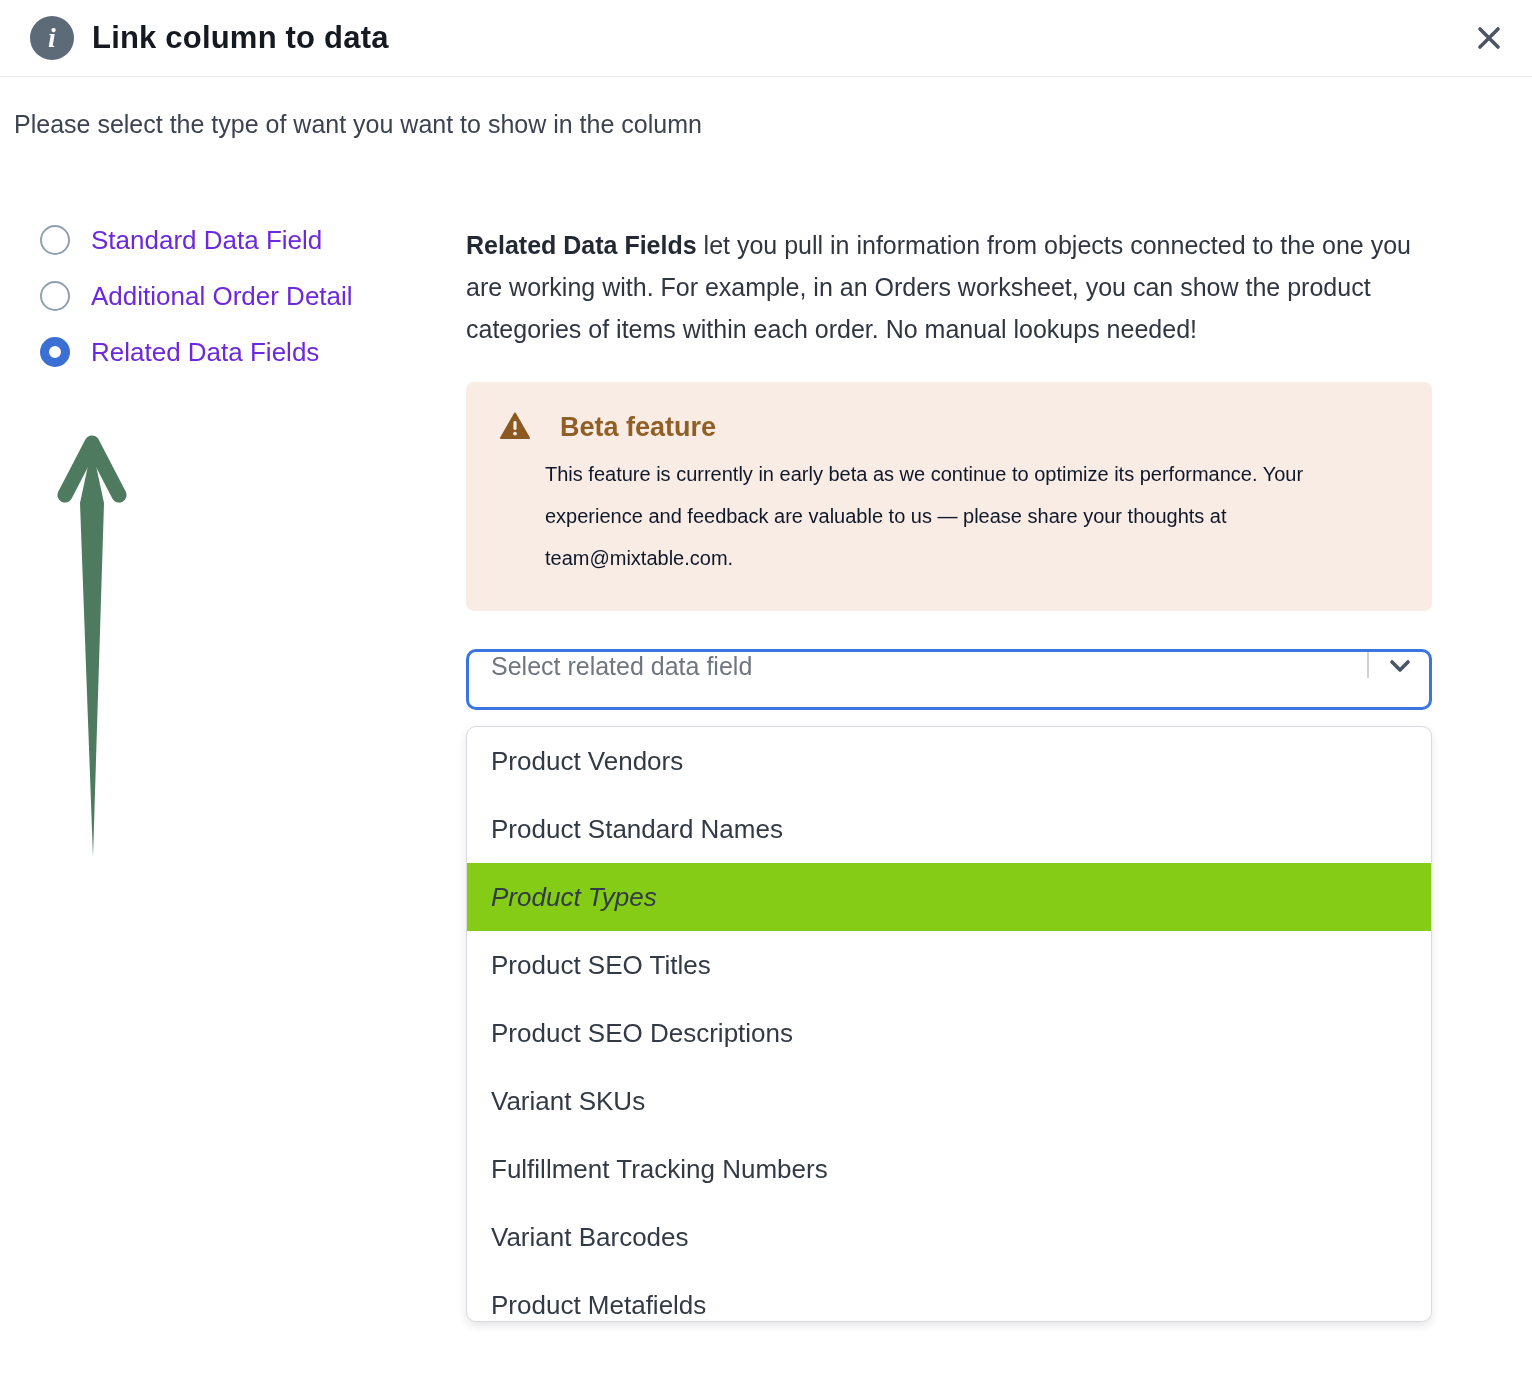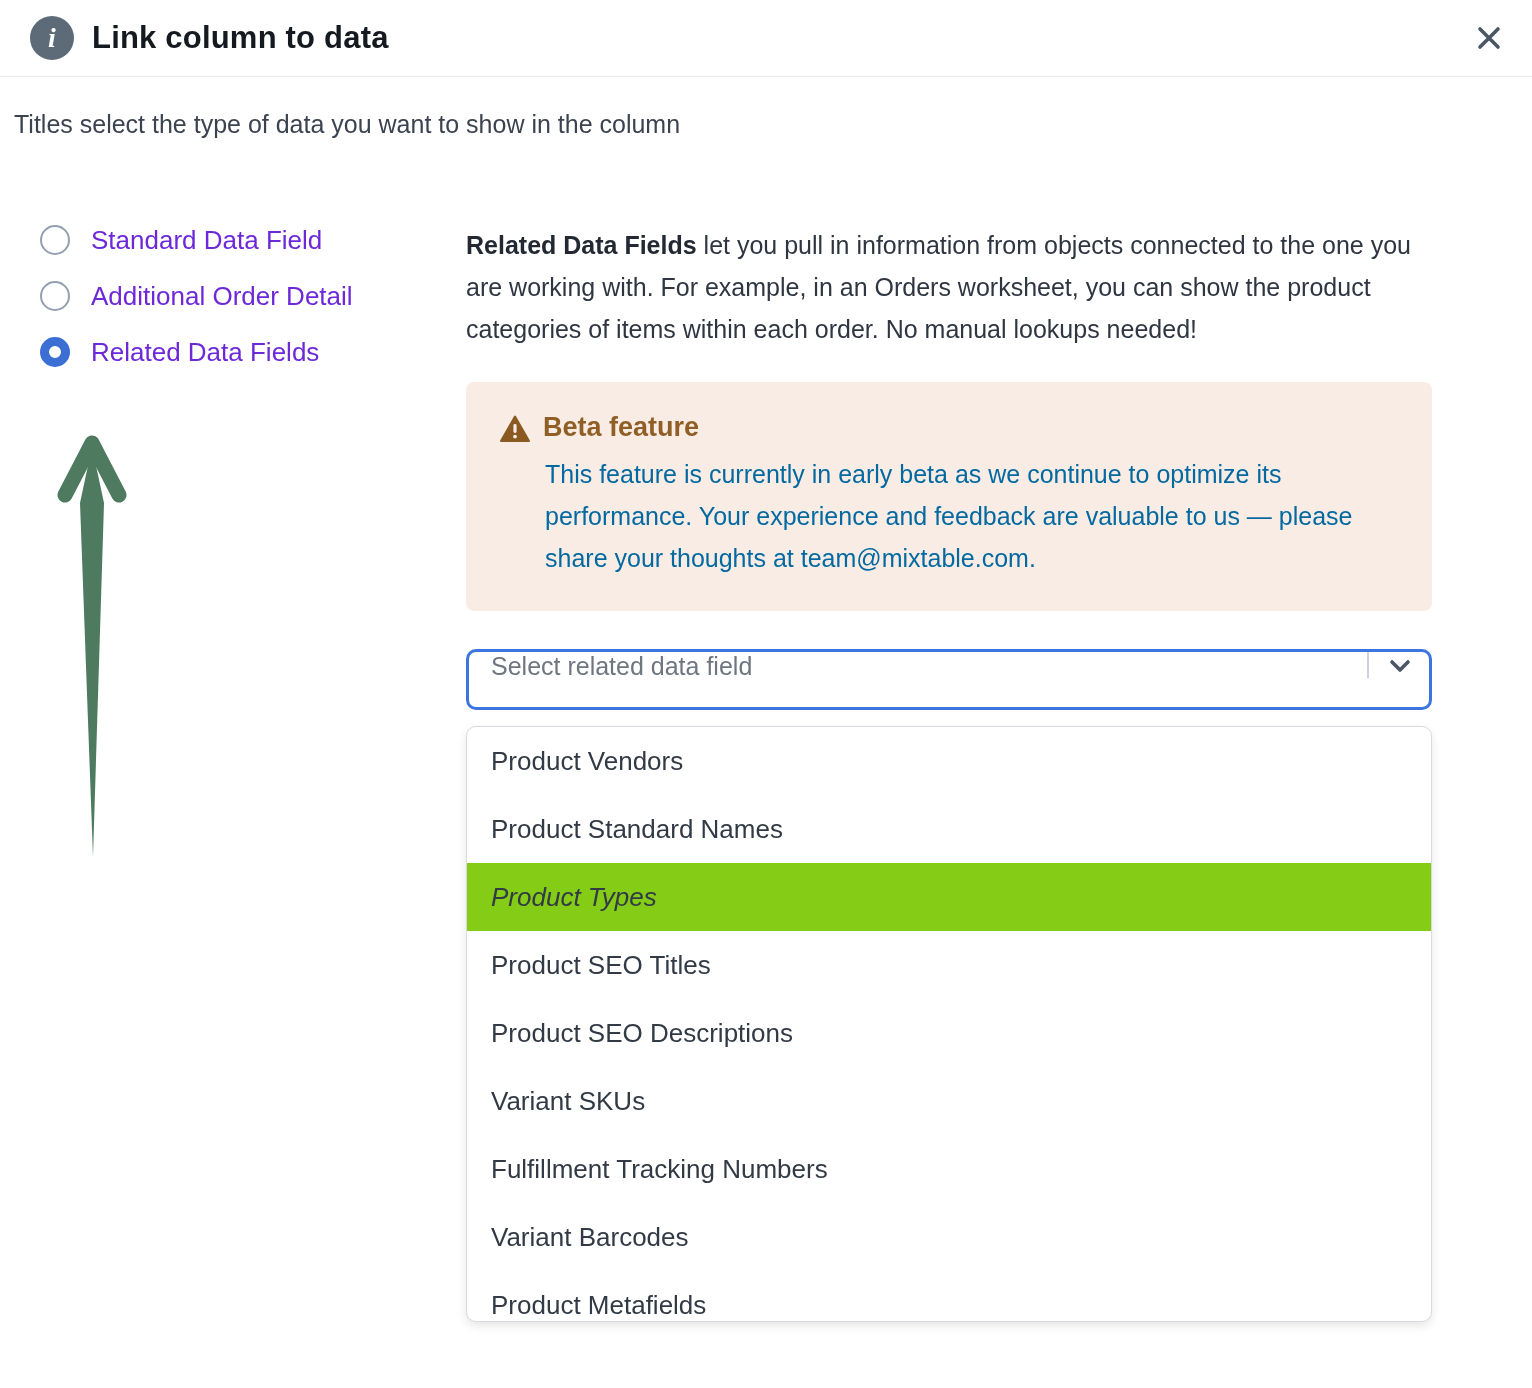--- a/index.html
+++ b/index.html
@@ -28,23 +28,23 @@
 
   
   .arrow-wrap { position:absolute; left:52px; top:433px; width:80px; height:428px; pointer-events:none; }
 
   
   .right-col { position:absolute; left:466px; top:224px; width:966px; }
   .description { font-size:25px; line-height:42px; color:#2f3642; }
   .description b { font-weight:700; color:#232933; }
 
   .beta-box { margin-top:32px; background:#f9ece4; border-radius:8px; padding:30px 34px 32px 34px; }
-  .beta-head { display:flex; align-items:flex-end; gap:13px; }
+  .beta-head { display:flex; align-items:flex-start; gap:30px; }
   .beta-title { font-size:27px; font-weight:700; color:#8f5f25; }
-  .beta-body { margin-left:45px; margin-top:10px; font-size:25px; line-height:42px; color:#0369a1; }
+  .beta-body { margin-left:45px; margin-top:10px; font-size:20px; line-height:42px; color:#0f172a; }
 
   .select-box { margin-top:38px; height:61px; border:3px solid #3b76e0; border-radius:10px;
     display:flex; align-items:flex-start; padding-left:22px; background:#fff; cursor:pointer; }
   .select-placeholder { font-size:25px; color:#6f7680; flex:1; }
   .select-divider { width:2px; height:26px; background:#cfd3d9; margin-right:17px; }
   .select-chevron { margin-right:15px; display:flex; align-items:center; }
 
   .dropdown-panel { margin-top:16px; border:1px solid #d7dade; border-radius:10px; background:#fff;
     height:596px; overflow:hidden; box-shadow:0 4px 10px rgba(0,0,0,.10); }
   .dropdown-item { height:68px; display:flex; align-items:center; padding-left:24px;
@@ -58,21 +58,21 @@
   <div class="info-badge">i</div>
   <div class="modal-title">Link column to data</div>
   <div class="header-spacer"></div>
   <div class="close-btn">
     <svg width="30" height="30" viewBox="0 0 30 30">
       <path d="M6 6 L24 24 M24 6 L6 24" stroke="#4b5563" stroke-width="3.6" stroke-linecap="round" fill="none"></path>
     </svg>
   </div>
 </div>
 
-<div class="subtitle">Titles select the type of data you want to show in the column</div>
+<div class="subtitle">Please select the type of want you want to show in the column</div>
 
 <div class="radio-group">
   <div class="radio-row">
     <span class="radio"></span>
     <span class="radio-label">Standard Data Field</span>
   </div>
   <div class="radio-row">
     <span class="radio"></span>
     <span class="radio-label">Additional Order Detail</span>
   </div>

